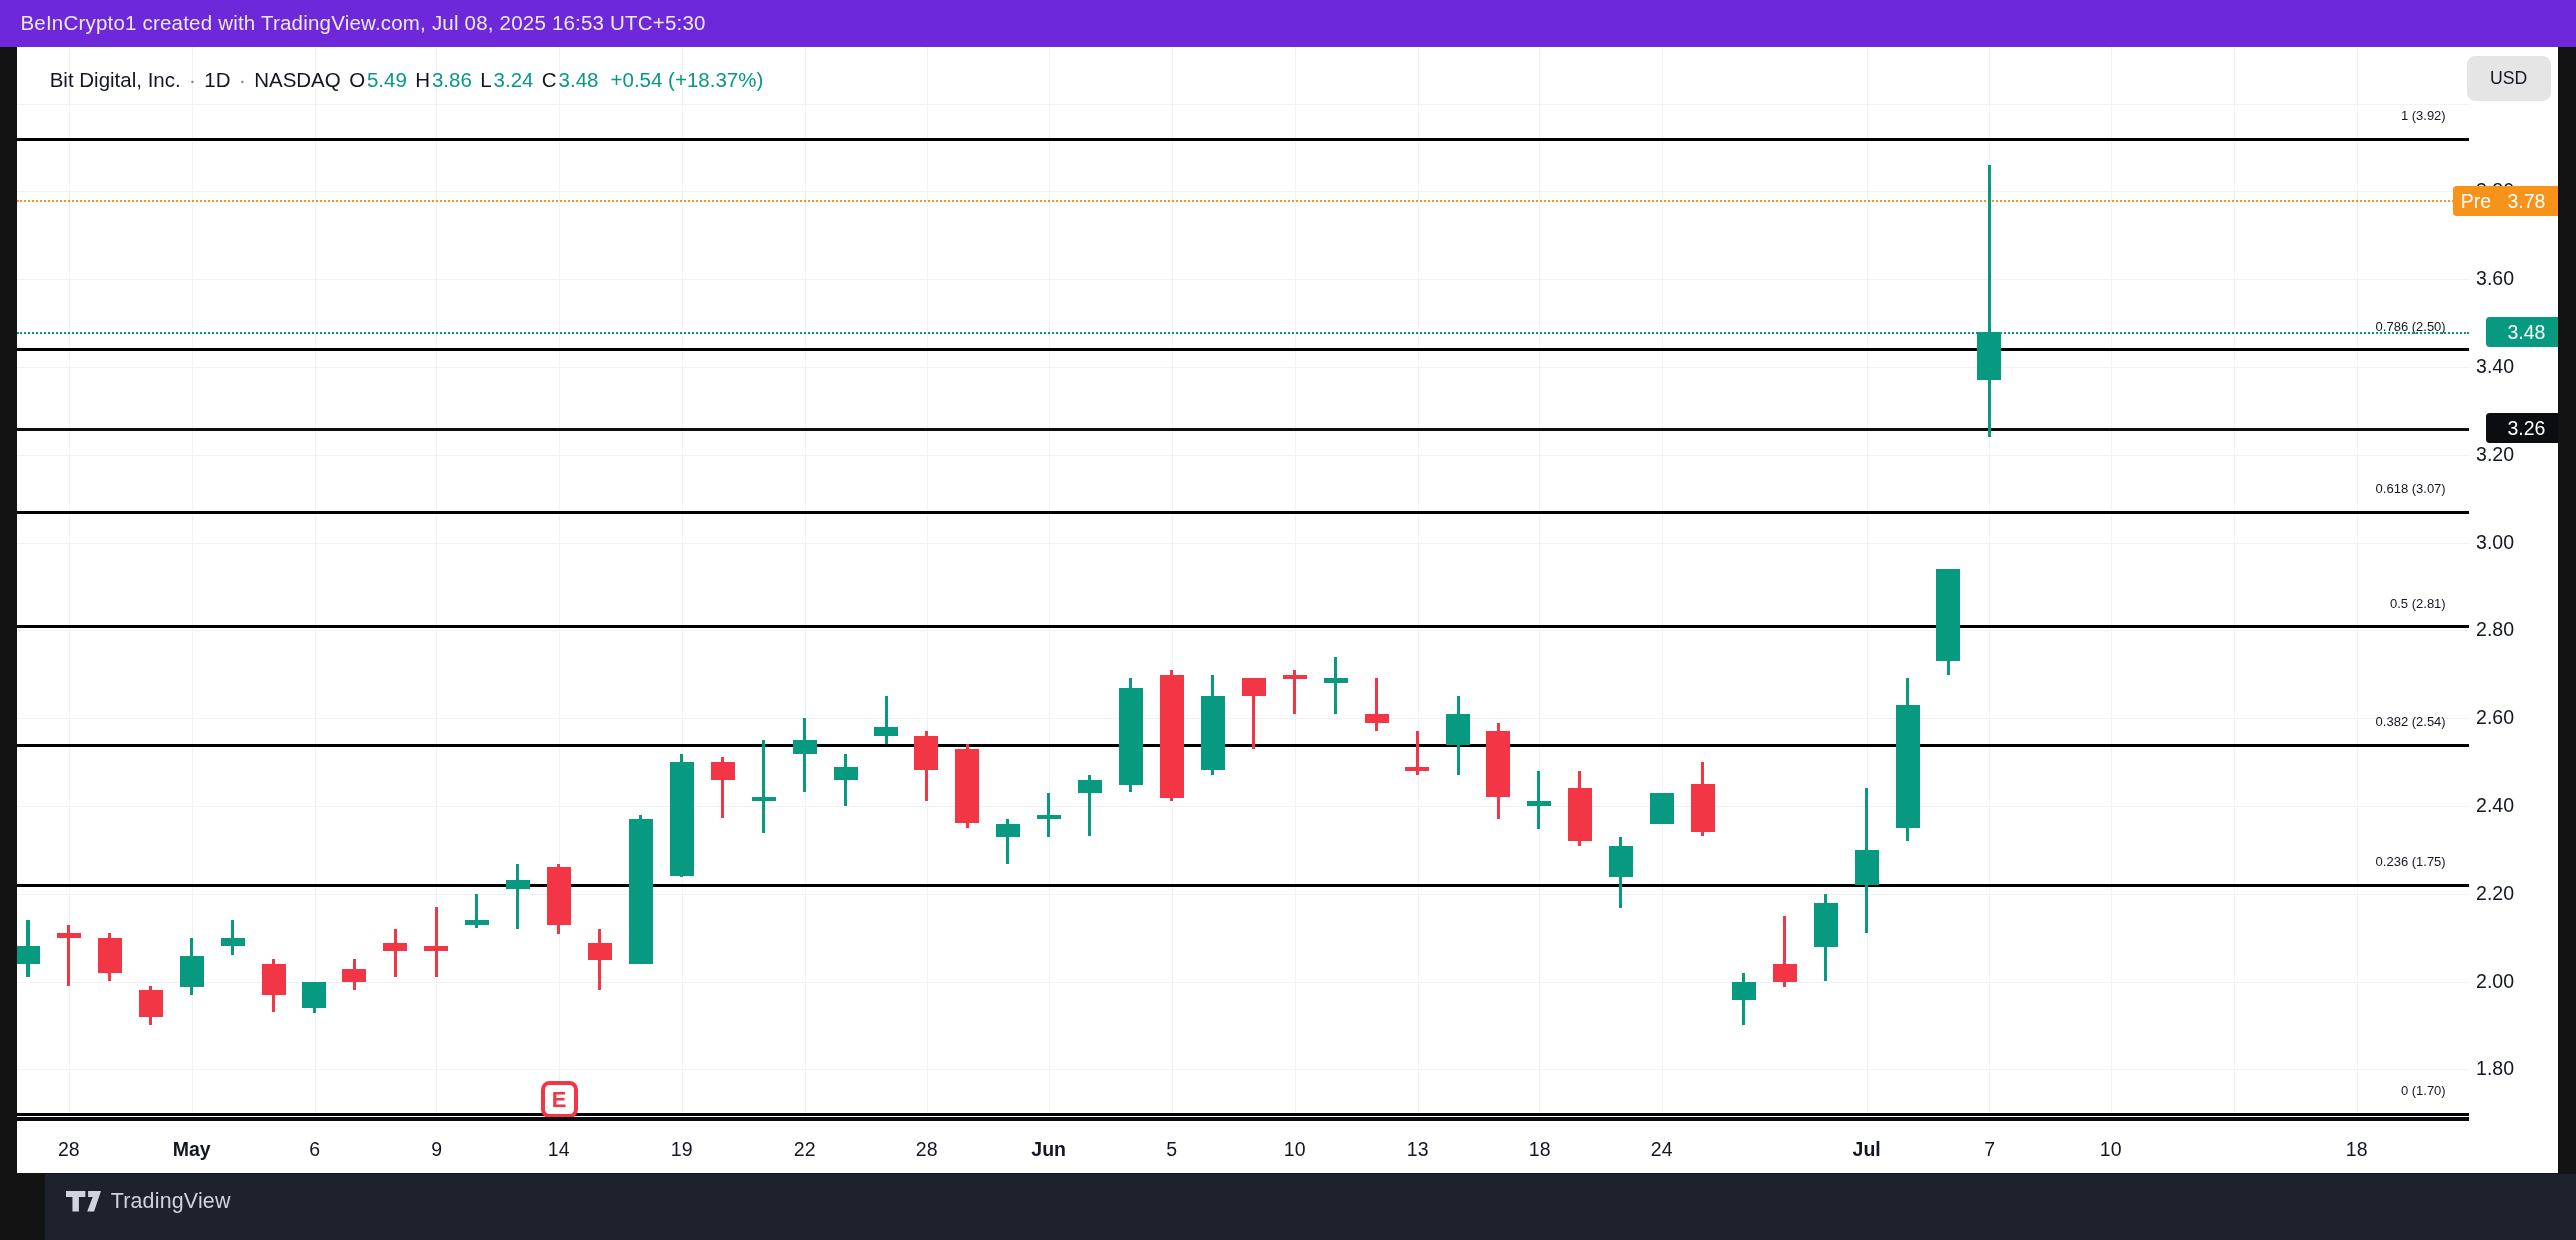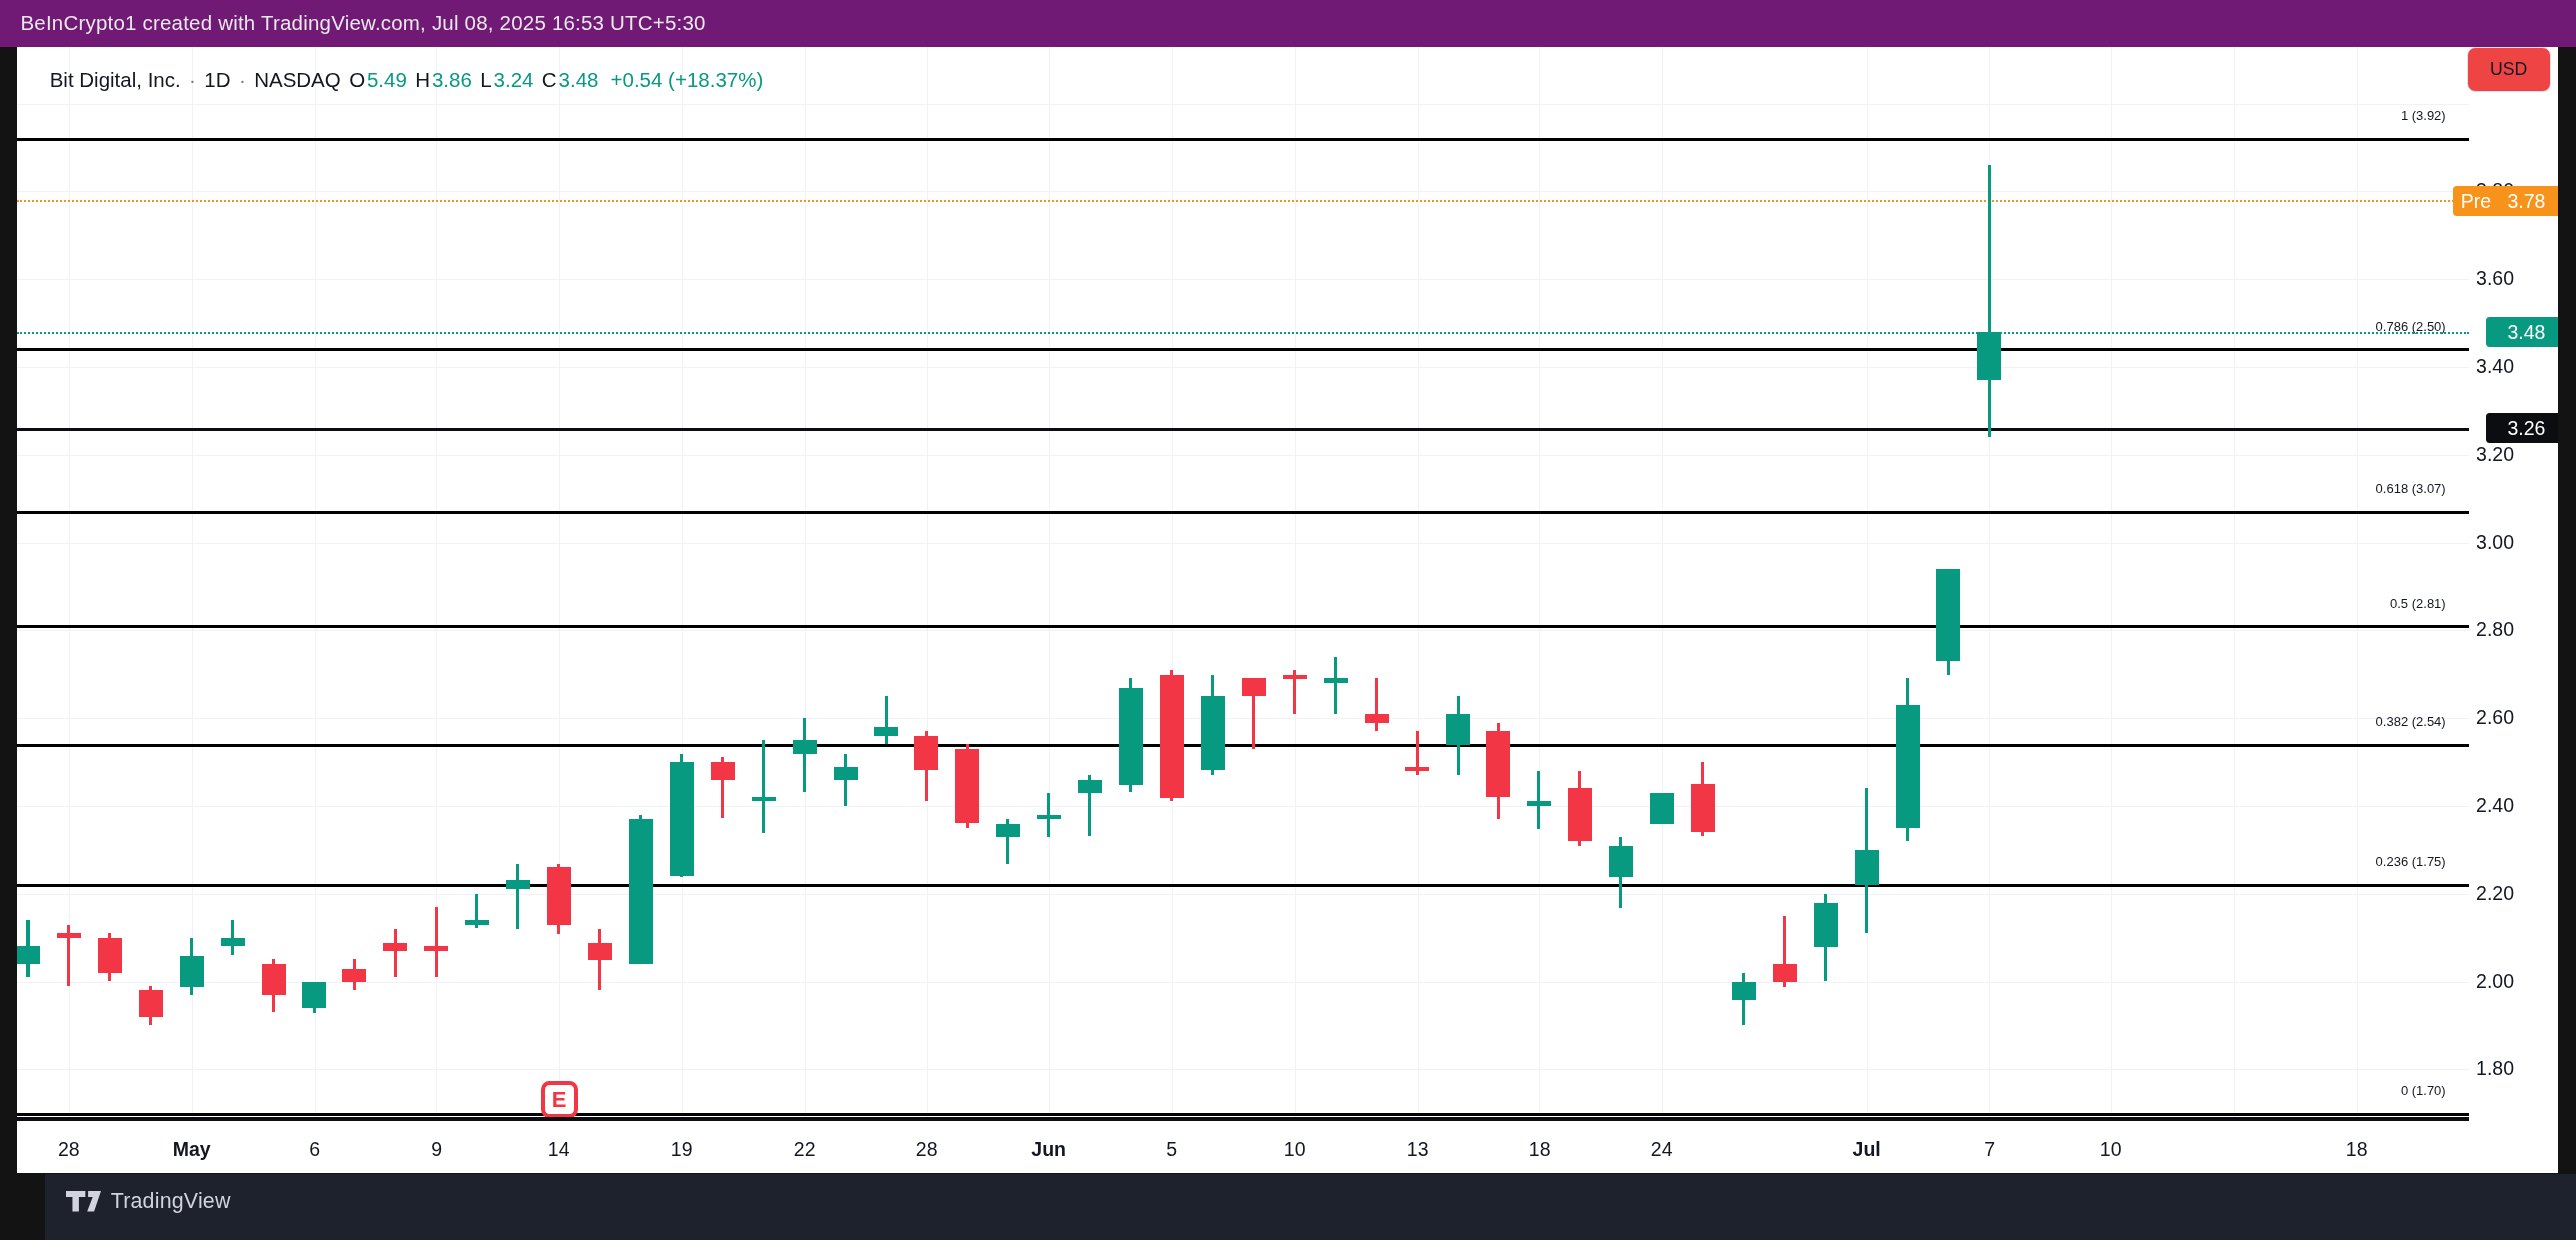--- a/index.html
+++ b/index.html
@@ -1,20 +1,20 @@
 <!DOCTYPE html>
 <html style="font-size:15px"><head>
 <meta charset="utf-8">
 <style>
   * { margin:0; padding:0; box-sizing:border-box; }
   html,body { width:2576px; height:1241px; }
   body { font-family:"Liberation Sans","DejaVu Sans",sans-serif; background:#131313; position:relative; overflow:hidden; }
 
   
-  .topbar { position:absolute; left:0; top:0; width:2576px; height:47px; background:#701a75; }
+  .topbar { position:absolute; left:0; top:0; width:2576px; height:47px; background:#6d28d9; }
   .topbar-title { position:absolute; left:20.5px; top:11px; font-size:20.5px; color:#e9e9ea; letter-spacing:0.2px; }
 
   
   .chart-area { position:absolute; left:16.7px; top:47px; width:2541px; height:1126px; background:#ffffff; overflow:hidden; }
 
   
   .symbol-row { position:absolute; left:33px; top:18.6px; height:28px; display:flex; align-items:center; gap:8.4px; font-size:20.5px; color:#131722; z-index:30; white-space:nowrap; }
   .sym-sep { color:#787b86; }
   .ohlc-group { display:flex; gap:1.9px; }
   .ohlc-letter { color:#131722; }
@@ -44,21 +44,21 @@
   .e-badge-label { color:#f23645; font-size:22px; font-weight:bold; }
   .e-tip { position:absolute; width:15px; height:15px; background:#fff; border-right:4.6px solid #f23645; border-bottom:4.6px solid #f23645; transform:rotate(45deg); z-index:14; }
 
   
   .price-axis { position:absolute; left:2452px; top:0; width:88px; height:1070px; background:#fff; z-index:20; }
   .price-tick { position:absolute; left:7.4px; width:78px; height:24px; font-size:19.5px; color:#131722; }
   .axis-badge { position:absolute; left:17.7px; width:80px; height:30px; border-radius:3.7px; color:#fff; font-size:19.5px; display:flex; align-items:center; justify-content:center; z-index:22; }
   .pre-badge-label { position:absolute; left:-33px; width:45px; height:30px; border-radius:3.7px; color:#fff; font-size:19.5px; display:flex; align-items:center; justify-content:center; }
 
   
-  .usd-button { position:absolute; left:2450px; top:0; width:84px; height:45px; background:#ef4444; border:0.9px solid #e0e3eb; border-radius:8.4px; display:flex; align-items:center; justify-content:center; font-size:17.7px; color:#131722; z-index:31; cursor:pointer; }
+  .usd-button { position:absolute; left:2450px; top:9px; width:84px; height:45px; background:#e5e5e5; border:0.9px solid #e0e3eb; border-radius:8.4px; display:flex; align-items:center; justify-content:center; font-size:17.7px; color:#131722; z-index:31; cursor:pointer; }
 
   
   .time-axis { position:absolute; left:0; top:1074px; width:2541px; height:52px; background:#fff; z-index:18; }
   .time-label { position:absolute; top:16.7px; width:84px; text-align:center; font-size:19.5px; color:#131722; }
   .time-label.bold { font-weight:bold; }
 
   
   .bottombar { position:absolute; left:0; top:1174px; width:2576px; height:67px; background:#1e222d;margin-left:45px; }
   .tv-logo { position:absolute; left:20.5px; top:15px; display:flex; align-items:center; gap:10.2px; }
   .tv-logo-text { color:#d1d4dc; font-size:21.4px; font-weight:500; letter-spacing:0.2px; }

